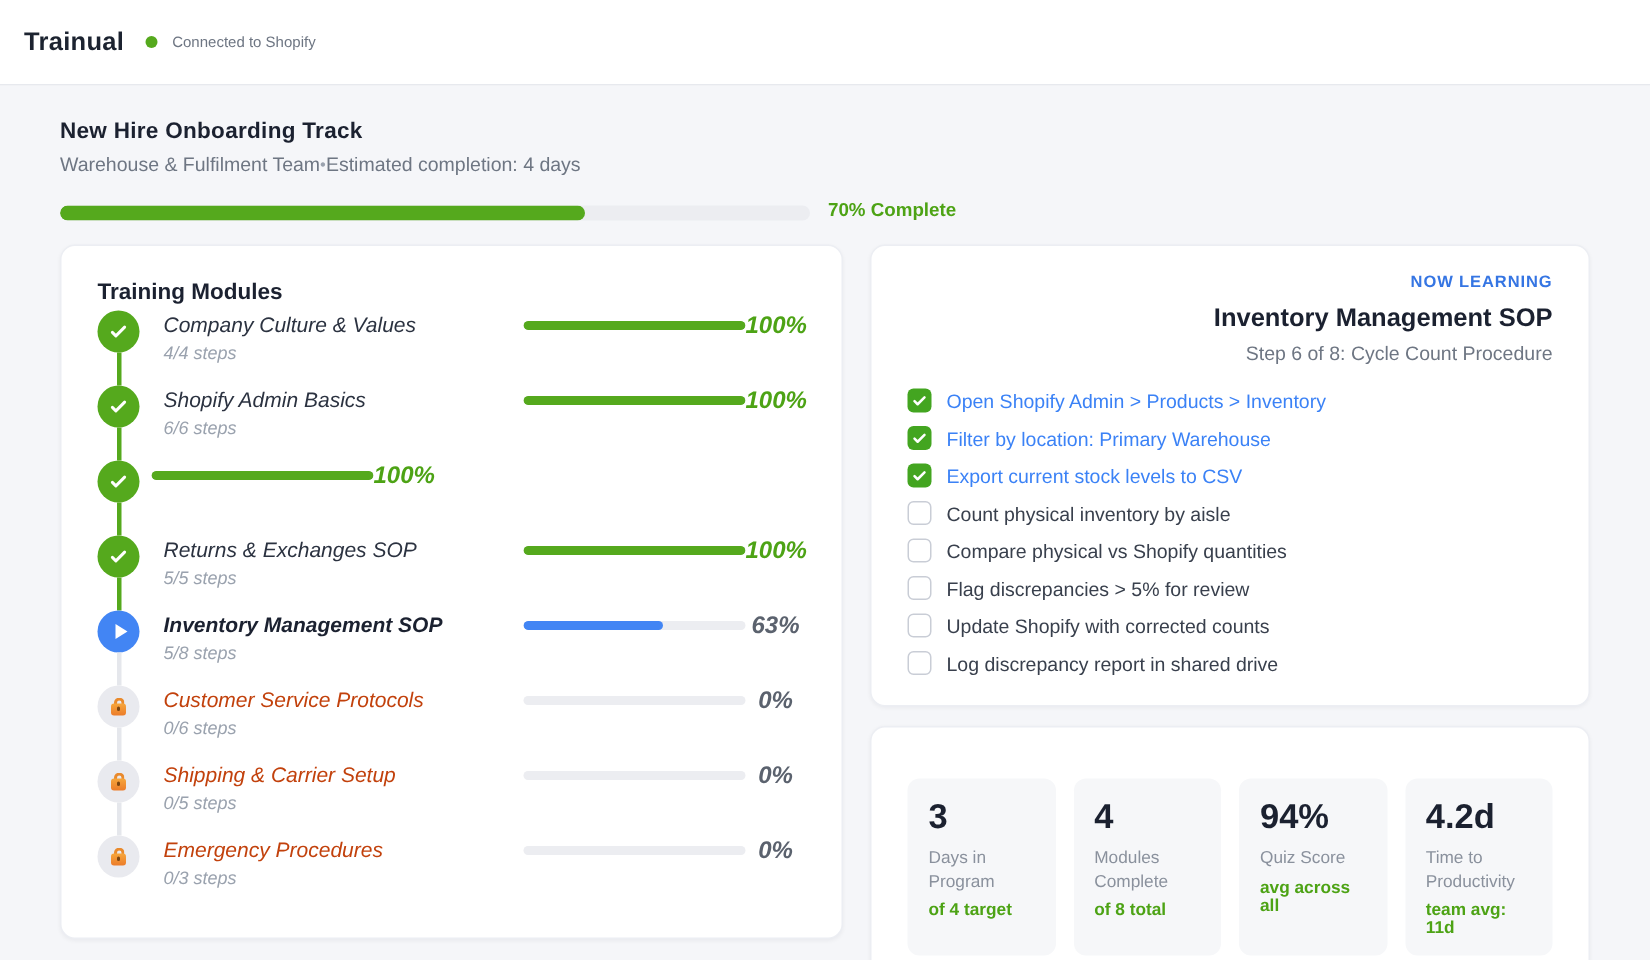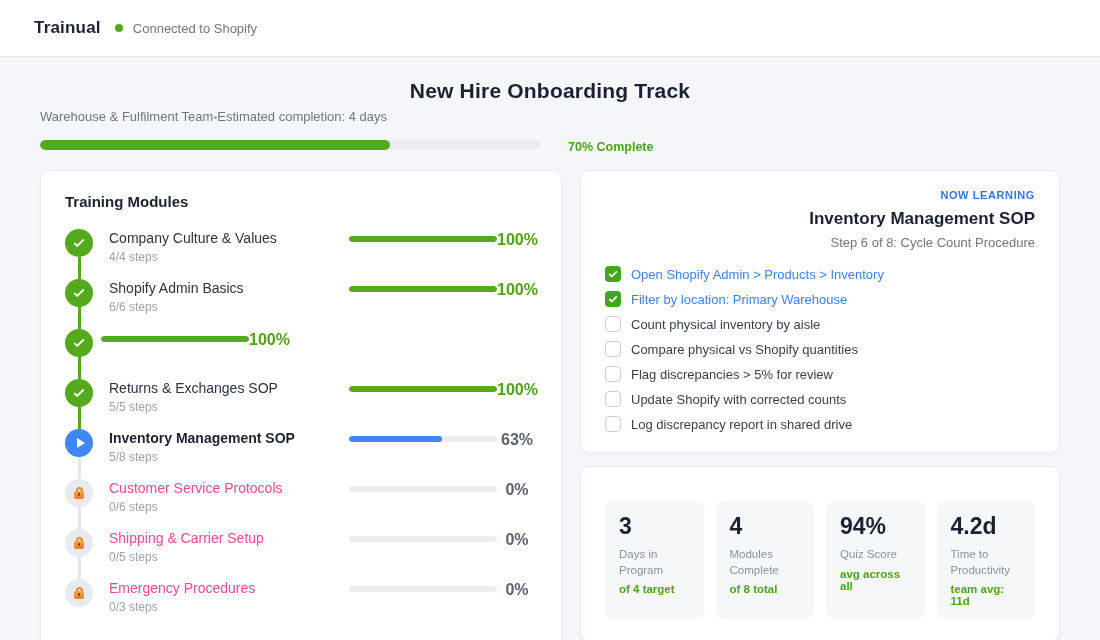--- a/index.html
+++ b/index.html
@@ -7,52 +7,52 @@
   body {
     font-family: "Liberation Sans", "DejaVu Sans", sans-serif;
     background: #f5f6f9;
     color: #1c2330;
     overflow: hidden;
   }
 
   
   .topbar {
     height: 57px; background: #ffffff; border-bottom: 1px solid #e7e9ee;
-    display: flex; align-items: center; padding: 0 34px; gap: 10px;
+    display: flex; align-items: center; padding: 0 16px; gap: 10px;
   }
   .brand { font-size: 17px; font-weight: 700; color: #1c2330; letter-spacing: .2px; }
   .status-dot { width: 8px; height: 8px; border-radius: 50%; background: #55a91d; margin-left: 4px; }
-  .status-text { font-size: 13px; color: #6e7683; }
+  .status-text { font-size: 10px; color: #6e7683; }
 
   
   .main { padding: 22px 40px 0 40px; }
-  .page-title { font-size: 21px; font-weight: 700; color: #1b2130; letter-spacing: .2px; text-align: center; }
+  .page-title { font-size: 15px; font-weight: 700; color: #1b2130; letter-spacing: .2px; }
   .page-sub { margin-top: 6px; font-size: 13px; color: #6e7683; display: flex; align-items: center; gap: 0; }
   .page-sub .sep { color: #9aa2ae; font-size: 11px; }
 
-  .overall-row { margin-top: 16px; display: flex; align-items: flex-start; gap: 28px; }
+  .overall-row { margin-top: 16px; display: flex; align-items: flex-end; gap: 12px; }
   .overall-track {
     width: 500px; height: 10px; border-radius: 6px; background: #ecedf1; overflow: hidden;
   }
   .overall-fill { height: 100%; border-radius: 6px; background: #55a91d; }
   .overall-label { font-size: 12.5px; font-weight: 700; color: #4da315; }
 
   
   .cols { display: flex; gap: 18px; margin-top: 16px; align-items: flex-start; }
   .card {
     background: #fff; border: 1px solid #eceef3; border-radius: 10px;
     box-shadow: 0 1px 3px rgba(16,24,40,.05);
   }
   .card-left { width: 522px; padding: 22px 24px 18px 24px; }
   .col-right { flex: 1; display: flex; flex-direction: column; gap: 13px; }
 
   .panel-title { font-size: 15px; font-weight: 700; color: #1b2130; }
 
   
-  .modules { margin-top: 19px; }
+  .modules { margin-top: 4px; font-style: italic; }
   .module-row { display: flex; align-items: flex-start; height: 50px; }
   .icon-col { width: 36px; position: relative; height: 100%; flex: none; }
   .mod-circle {
     width: 28px; height: 28px; border-radius: 50%;
     display: flex; align-items: center; justify-content: center;
   }
   .mod-circle.complete { background: #55a91d; }
   .mod-circle.active { background: #4285f4; }
   .mod-circle.locked { background: #e9eaef; }
   .mod-circle svg { width: 14px; height: 14px; }
@@ -65,21 +65,21 @@
   .lock-shackle { width: 7px; height: 5px; border: 2px solid #e98a2d; border-bottom: none; border-radius: 4px 4px 0 0; }
   .lock-body { width: 10px; height: 8px; border-radius: 2px; background: linear-gradient(180deg,#f6a63b,#ec7c2a); margin-top: -1px; display:flex; align-items:center; justify-content:center; }
   .lock-body i { display:block; width: 2px; height: 3px; background:#7a4410; border-radius:1px; }
   .connector { position: absolute; left: 12.5px; top: 28px; bottom: 0; width: 3px; }
   .connector.green { background: #55a91d; }
   .connector.gray { background: #e5e7ec; }
 
   .mod-text { flex: 1; padding-left: 8px; padding-top: 1px; }
   .mod-name { font-size: 14px; color: #2b3240; }
   .mod-name.active { font-weight: 700; color: #1b2130; }
-  .mod-name.locked { color: #ec4899; }
+  .mod-name.locked { color: #c2410c; }
   .mod-steps { font-size: 12px; color: #9aa2ae; margin-top: 4px; }
 
   .mod-bar { width: 148px; height: 6px; border-radius: 4px; background: #ecedf1; margin-top: 7px; overflow: hidden; flex: none; }
   .mod-bar .fill { height: 100%; border-radius: 4px; }
   .fill.g { background: #55a91d; }
   .fill.b { background: #4285f4; }
   .mod-pct { width: 40px; flex: none; text-align: center; font-size: 16px; font-weight: 700; margin-top: 2px; }
   .mod-pct.g { color: #4da315; }
   .mod-pct.n { color: #5b626e; }
 
@@ -315,20 +315,28 @@
             <span class="check-label">Open Shopify Admin &gt; Products &gt; Inventory</span>
           </div>
           <div class="check-item done">
             <span class="checkbox on">
                 <svg viewBox="0 0 24 24">
                   <path d="M4 13l5 5 11-11" stroke="#fff" stroke-width="4" fill="none" stroke-linecap="round" stroke-linejoin="round"></path>
                 </svg>
               </span>
             <span class="check-label">Filter by location: Primary Warehouse</span>
           </div>
+          <div class="check-item done">
+            <span class="checkbox on">
+                <svg viewBox="0 0 24 24">
+                  <path d="M4 13l5 5 11-11" stroke="#fff" stroke-width="4" fill="none" stroke-linecap="round" stroke-linejoin="round"></path>
+                </svg>
+              </span>
+            <span class="check-label">Export current stock levels to CSV</span>
+          </div>
           <div class="check-item">
             <span class="checkbox off"></span>
             <span class="check-label">Count physical inventory by aisle</span>
           </div>
           <div class="check-item">
             <span class="checkbox off"></span>
             <span class="check-label">Compare physical vs Shopify quantities</span>
           </div>
           <div class="check-item">
             <span class="checkbox off"></span>

